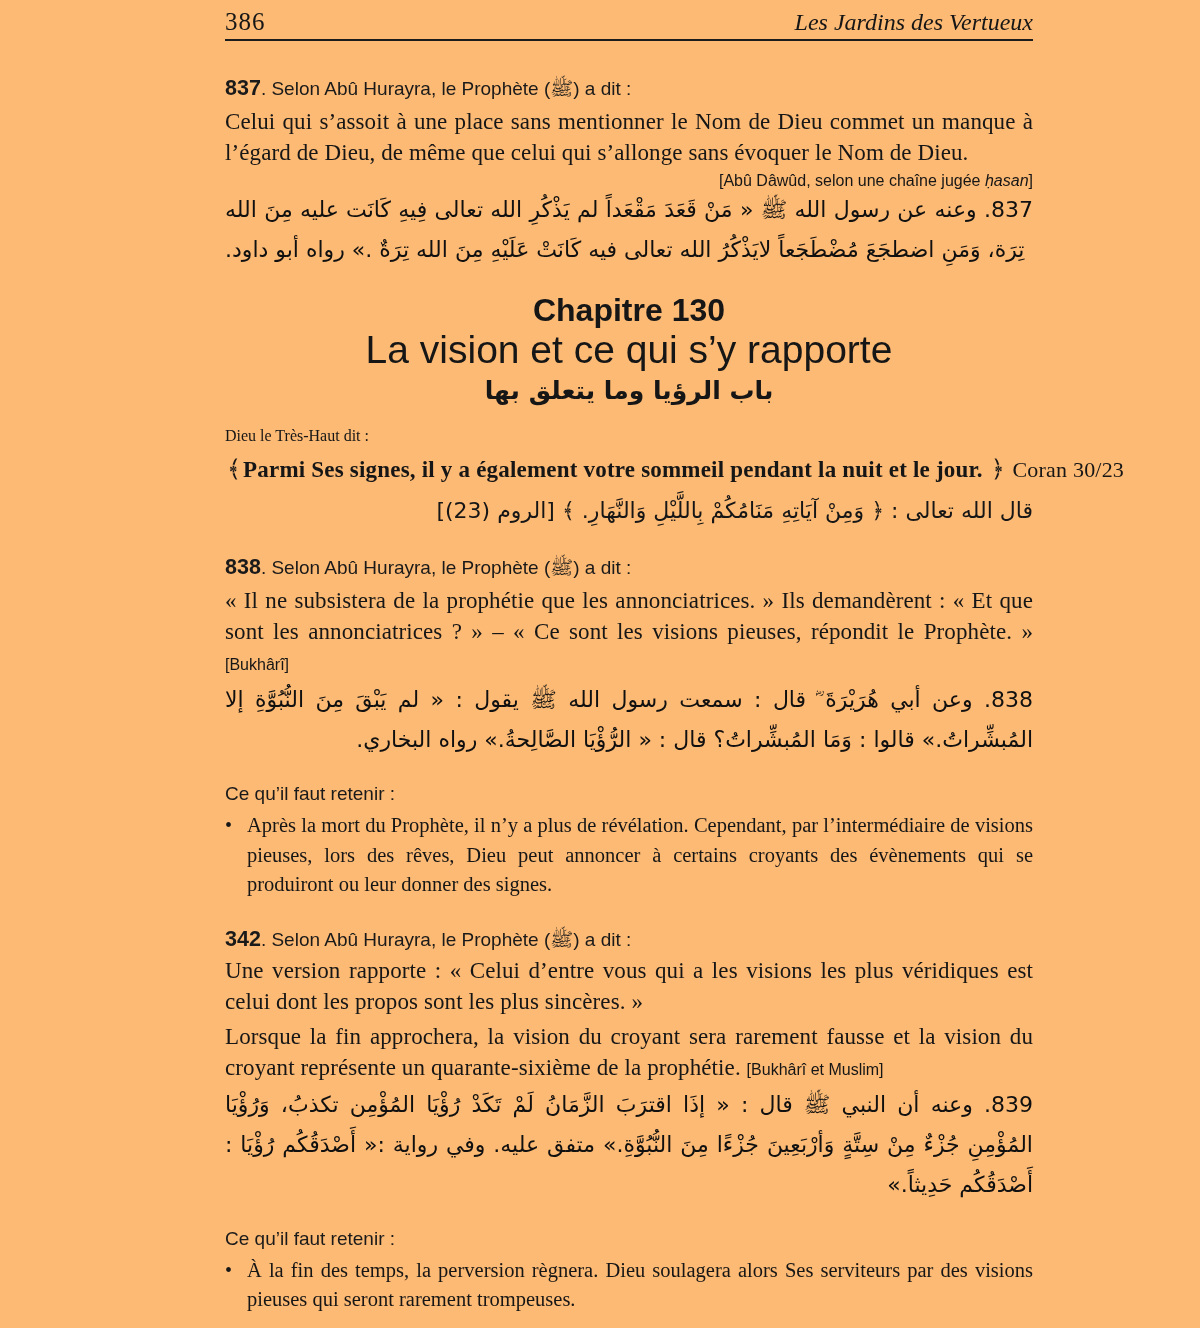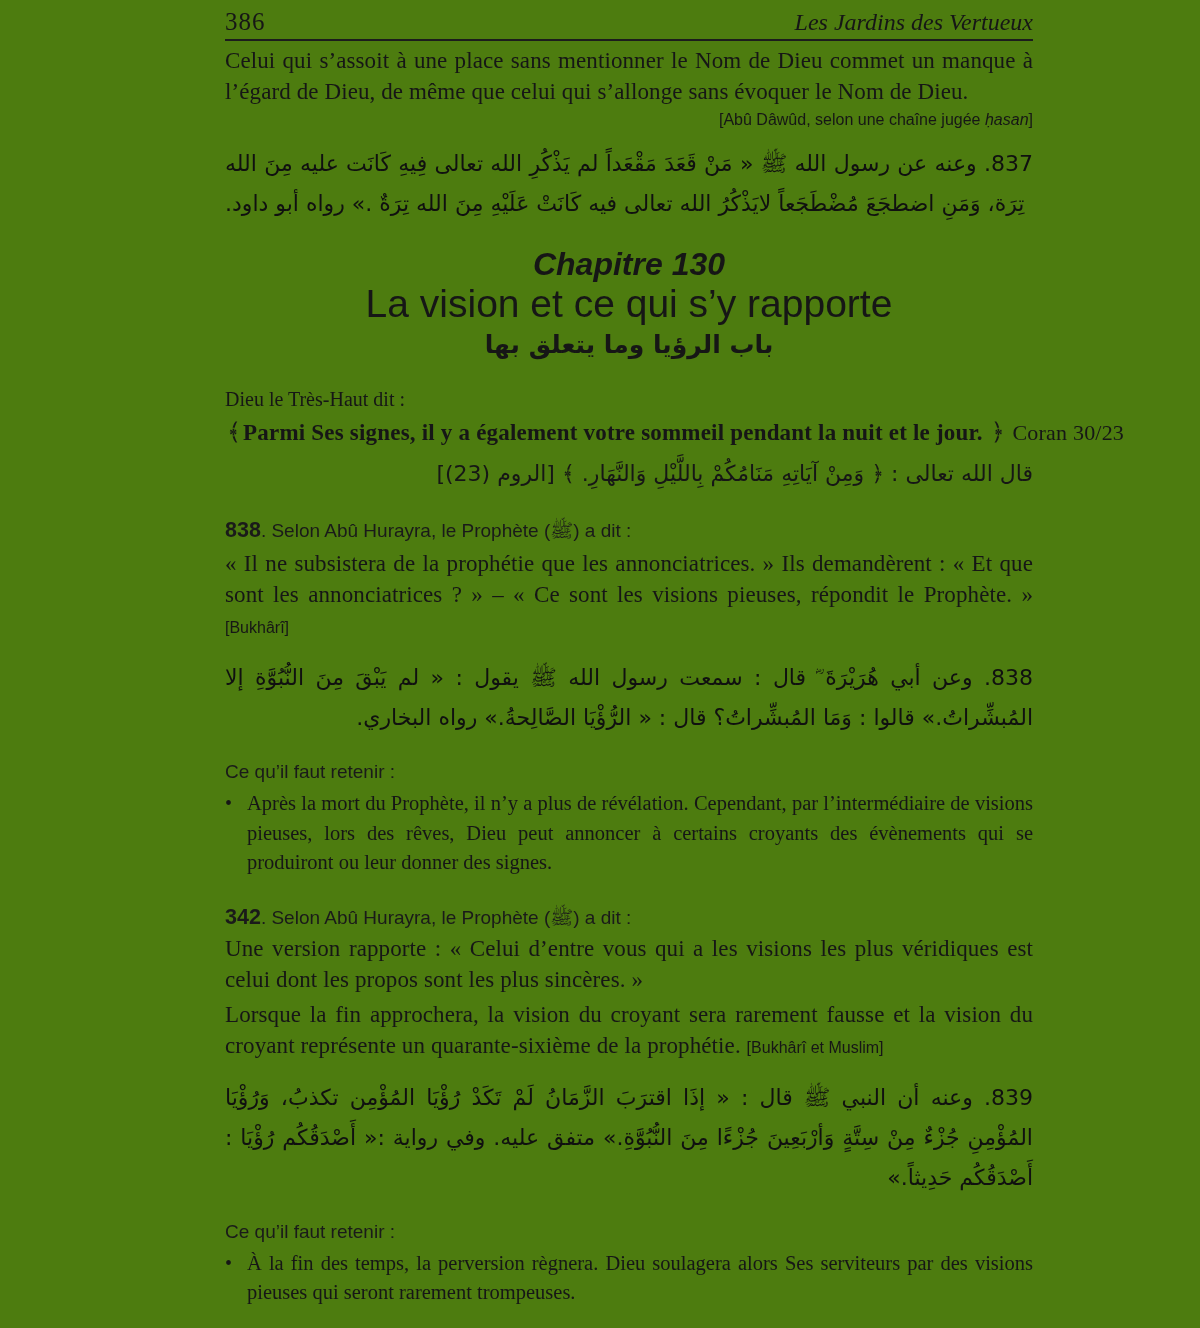--- a/index.html
+++ b/index.html
@@ -1,21 +1,21 @@
 <!DOCTYPE html>
 <html lang="fr"><head>
 <meta charset="utf-8">
 <style>
   html,body{margin:0;padding:0;}
   body{background:#e8e8e6;}
   .page{
     position:relative;
     width:1200px;height:1328px;
     margin:0 auto;
-    background:#4d7c0f;
+    background:#fdba74;
     color:#161616;
     overflow:hidden;
     font-family:"Liberation Serif", serif;
   }
   .col{margin-left:225px;width:808px;}
 
   
   .hdr{display:flex;justify-content:space-between;align-items:flex-end;padding-top:8px;}
   .pagenum{font-size:25px;letter-spacing:1px;}
   .booktitle{font-size:24px;font-style:italic;}
@@ -39,34 +39,34 @@
   }
   .src-line{margin-top:3px;line-height:19px;text-align:right;}
   .src .it{font-style:italic;}
 
   
   .ar{
     direction:rtl;
     font-family:"DejaVu Sans", sans-serif;
     font-size:22px;line-height:40px;
     text-align:justify;
-    margin-top:15px;
+    margin-top:0;
     color:#101010;
   }
   .ar.last-left{text-align-last:left;}
   .ar-single{direction:rtl;font-family:"DejaVu Sans", sans-serif;font-size:22px;line-height:30px;text-align:right;margin-top:12px;}
 
   
   .chapter{text-align:center;margin-top:18px;font-family:"Liberation Sans", sans-serif;}
-  .ch-num{font-weight:700;font-size:32px;line-height:36px;font-style:italic;}
+  .ch-num{font-weight:700;font-size:32px;line-height:36px;}
   .ch-title{font-weight:400;font-size:39px;line-height:34px;margin-top:5px;}
   .ch-ar{font-family:"DejaVu Sans", sans-serif;font-weight:700;font-size:25px;line-height:36px;margin-top:6px;direction:rtl;}
 
   
-  .verse-intro{font-size:20px;line-height:24px;margin-top:24px;}
+  .verse-intro{font-size:16px;line-height:24px;margin-top:15px;}
   .verse-fr{margin-top:7px;font-size:23px;font-weight:700;line-height:28px;white-space:nowrap;letter-spacing:.2px;}
   .verse-fr .orn{font-weight:400;font-size:24px;padding:0 2px;}
   .verse-fr .ref{font-weight:400;font-size:22px;}
 
   
   .ret-label{font-family:"Liberation Sans", sans-serif;font-size:19px;line-height:24px;margin-top:4px;color:#1a1a1a;}
   .bullet{display:flex;margin-top:5px;}
   .bullet .dot{width:22px;flex:none;font-size:20px;line-height:29px;}
   .bullet .btxt{font-size:20.5px;line-height:29.5px;text-align:justify;}
 </style>
@@ -76,20 +76,23 @@
 <div class="page">
   <div class="col">
 
     <div class="hdr">
       <span class="pagenum">386</span>
       <span class="booktitle">Les Jardins des Vertueux</span>
     </div>
     <div class="hdr-rule"></div>
 
     <div>
+      <div class="hh mt-837">
+        <span class="num">837</span><span>. Selon Abû Hurayra, le Prophète (ﷺ) a dit :</span>
+      </div>
       <p class="body">Celui qui s’assoit à une place sans mentionner le Nom de Dieu commet un manque à l’égard de Dieu, de même que celui qui s’allonge sans évoquer le Nom de Dieu.</p>
       <div class="src src-line">
         <span>[Abû Dâwûd, selon une chaîne jugée </span><span class="it">ḥasan</span><span>]</span>
       </div>
       <p class="ar last-left">837. وعنه عن رسول الله ﷺ « مَنْ قَعَدَ مَقْعَداً لم يَذْكُرِ الله تعالى فِيهِ كَانَت عليه مِنَ الله تِرَة، وَمَنِ اضطجَعَ مُضْطَجَعاً لايَذْكُرُ الله تعالى فيه كَانَتْ عَلَيْهِ مِنَ الله تِرَةٌ .» رواه أبو داود.</p>
     </div>
 
     <div class="chapter">
       <div class="ch-num">Chapitre 130</div>
       <div class="ch-title">La vision et ce qui s’y rapporte</div>

